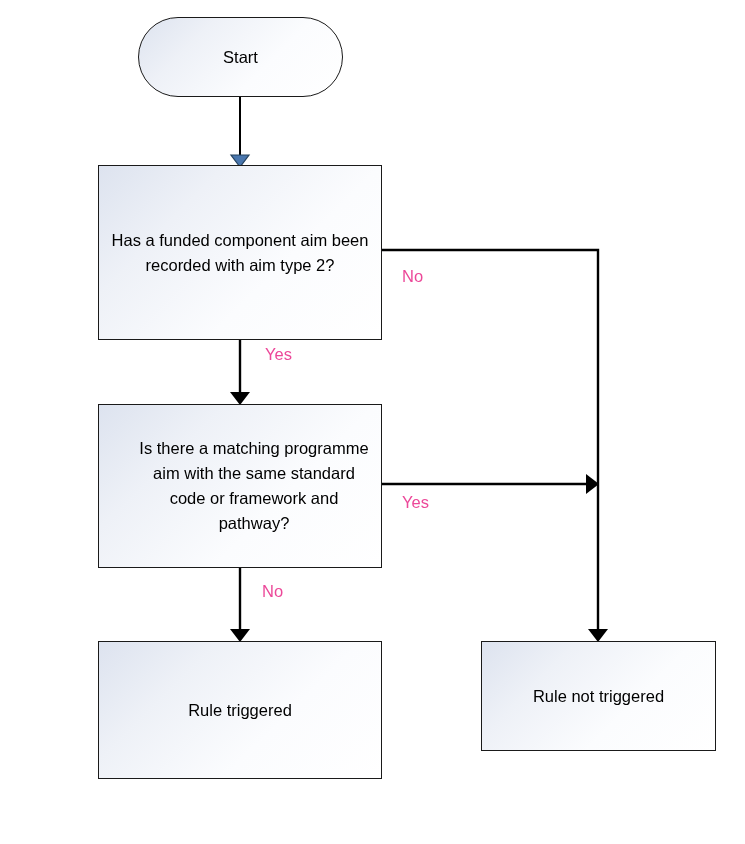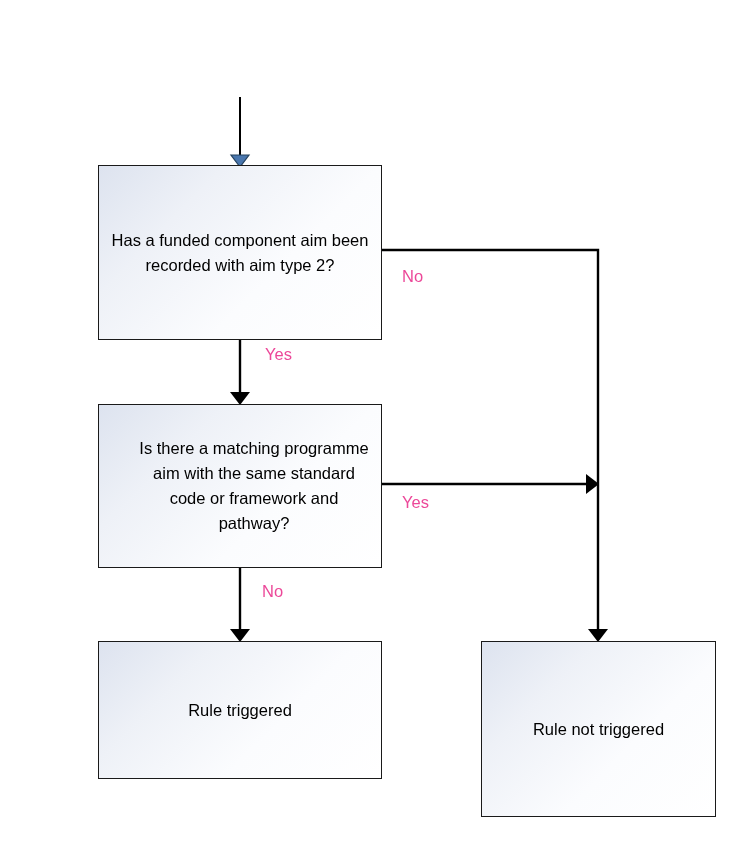--- a/index.html
+++ b/index.html
@@ -97,34 +97,37 @@
       <line x1="382" y1="484" x2="592" y2="484" stroke="#000000" stroke-width="2.4"></line>
       <path d="M586,474 L586,494 L599,484 z" fill="#000000"></path>
     </g>
 
     <g>
       <line x1="240" y1="568" x2="240" y2="631" stroke="#000000" stroke-width="2.4"></line>
       <path d="M230,629 L250,629 L240,642 z" fill="#000000"></path>
     </g>
   </svg>
 
+  <div class="node node-start" style="left:138px; top:17px; width:205px; height:80px;">
+    <span class="node-label">Start</span>
+  </div>
 
   <div class="node" style="left:98px; top:165px; width:284px; height:175px;">
     <span class="node-label" style="max-width:262px;">Has a funded component aim been recorded with aim type 2?</span>
   </div>
 
   <div class="node" style="left:98px; top:404px; width:284px; height:164px;padding-left:28px;">
     <span class="node-label" style="max-width:280px;">Is there a matching programme aim with the same standard code or framework and pathway?</span>
   </div>
 
   <div class="node" style="left:98px; top:641px; width:284px; height:138px;">
     <span class="node-label">Rule triggered</span>
   </div>
 
-  <div class="node" style="left:481px; top:641px; width:235px; height:176px;">
+  <div class="node" style="left:481px; top:641px; width:235px; height:110px;">
     <span class="node-label">Rule not triggered</span>
   </div>
 
   <div class="edge-label" style="left:402px; top:266px;">No</div>
 
   <div class="edge-label" style="left:265px; top:344px;">Yes</div>
 
   <div class="edge-label" style="left:402px; top:492px;">Yes</div>
 
   <div class="edge-label" style="left:262px; top:581px;">No</div>

